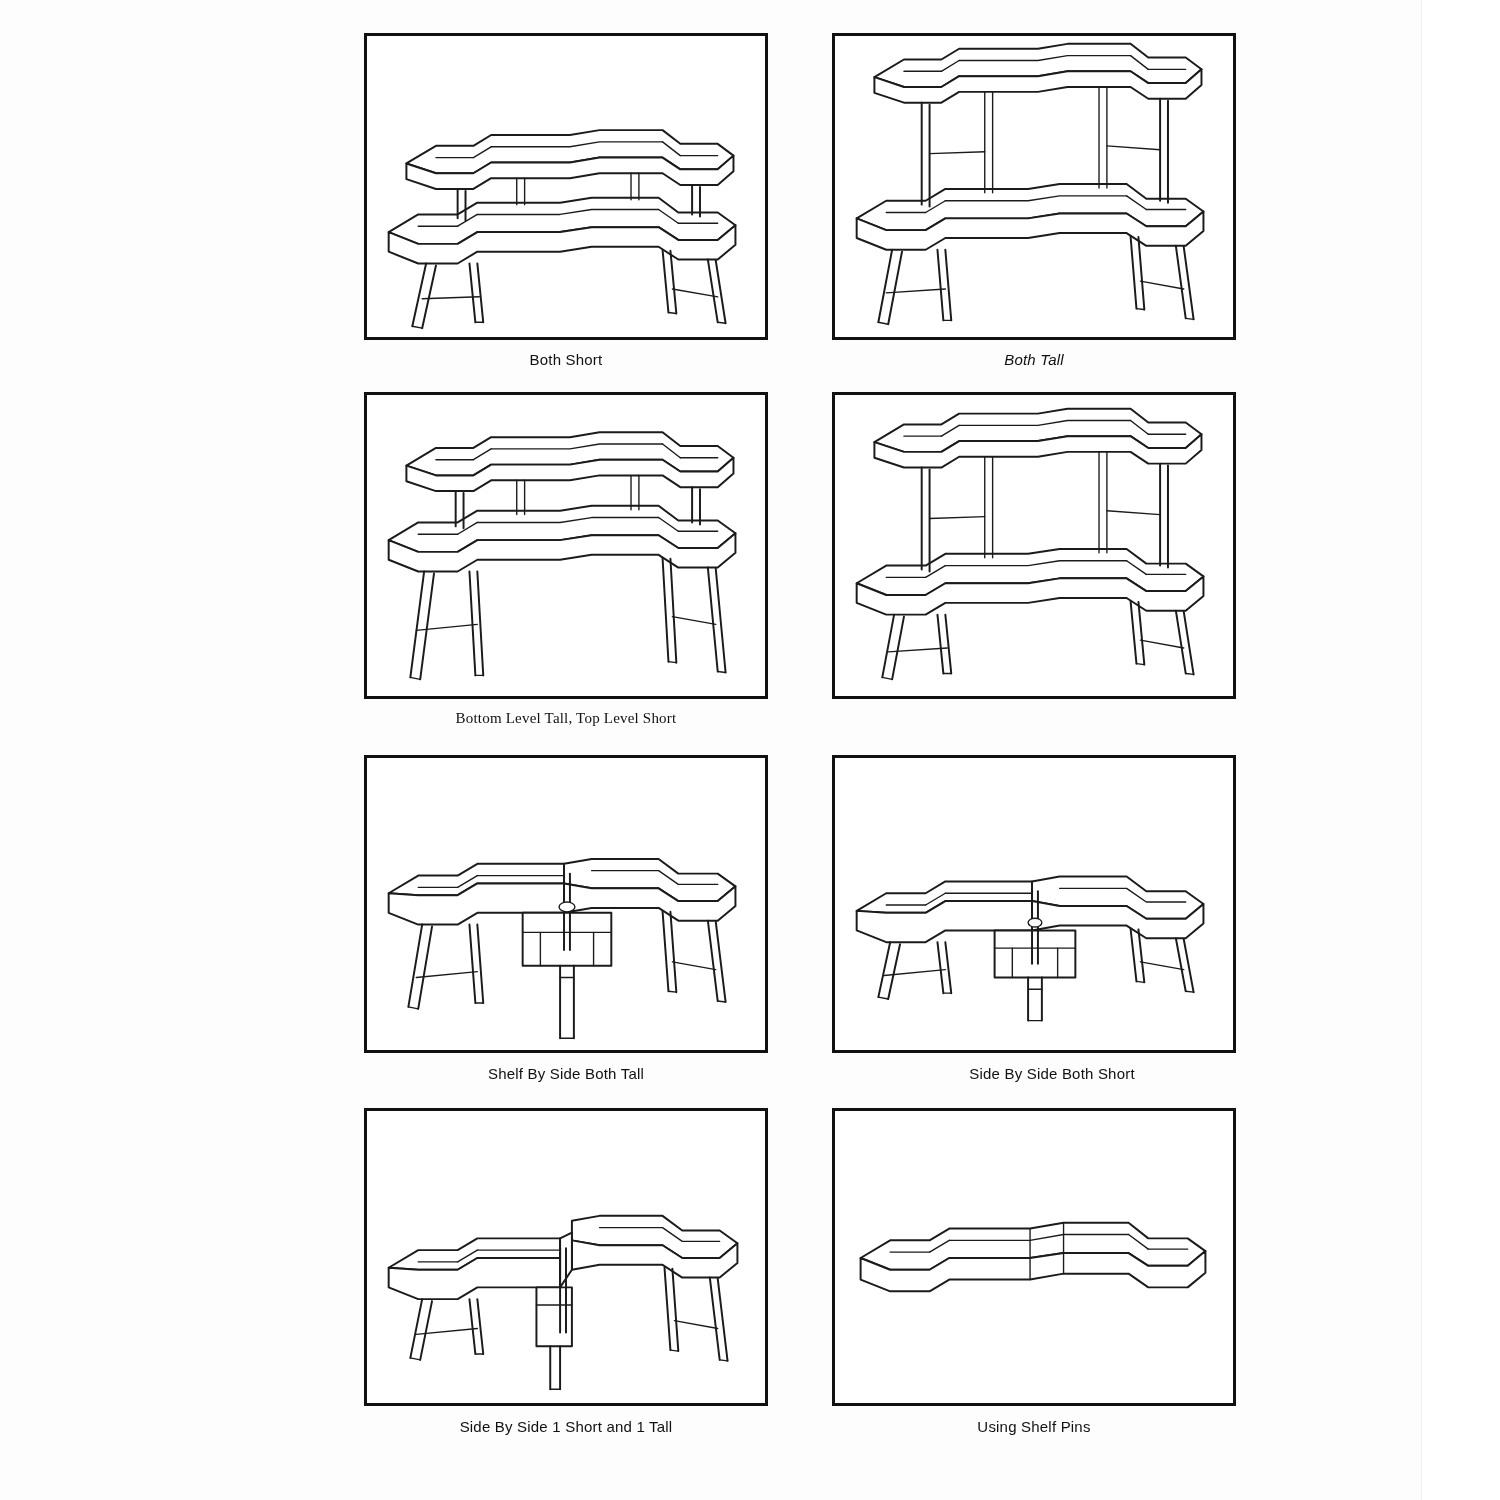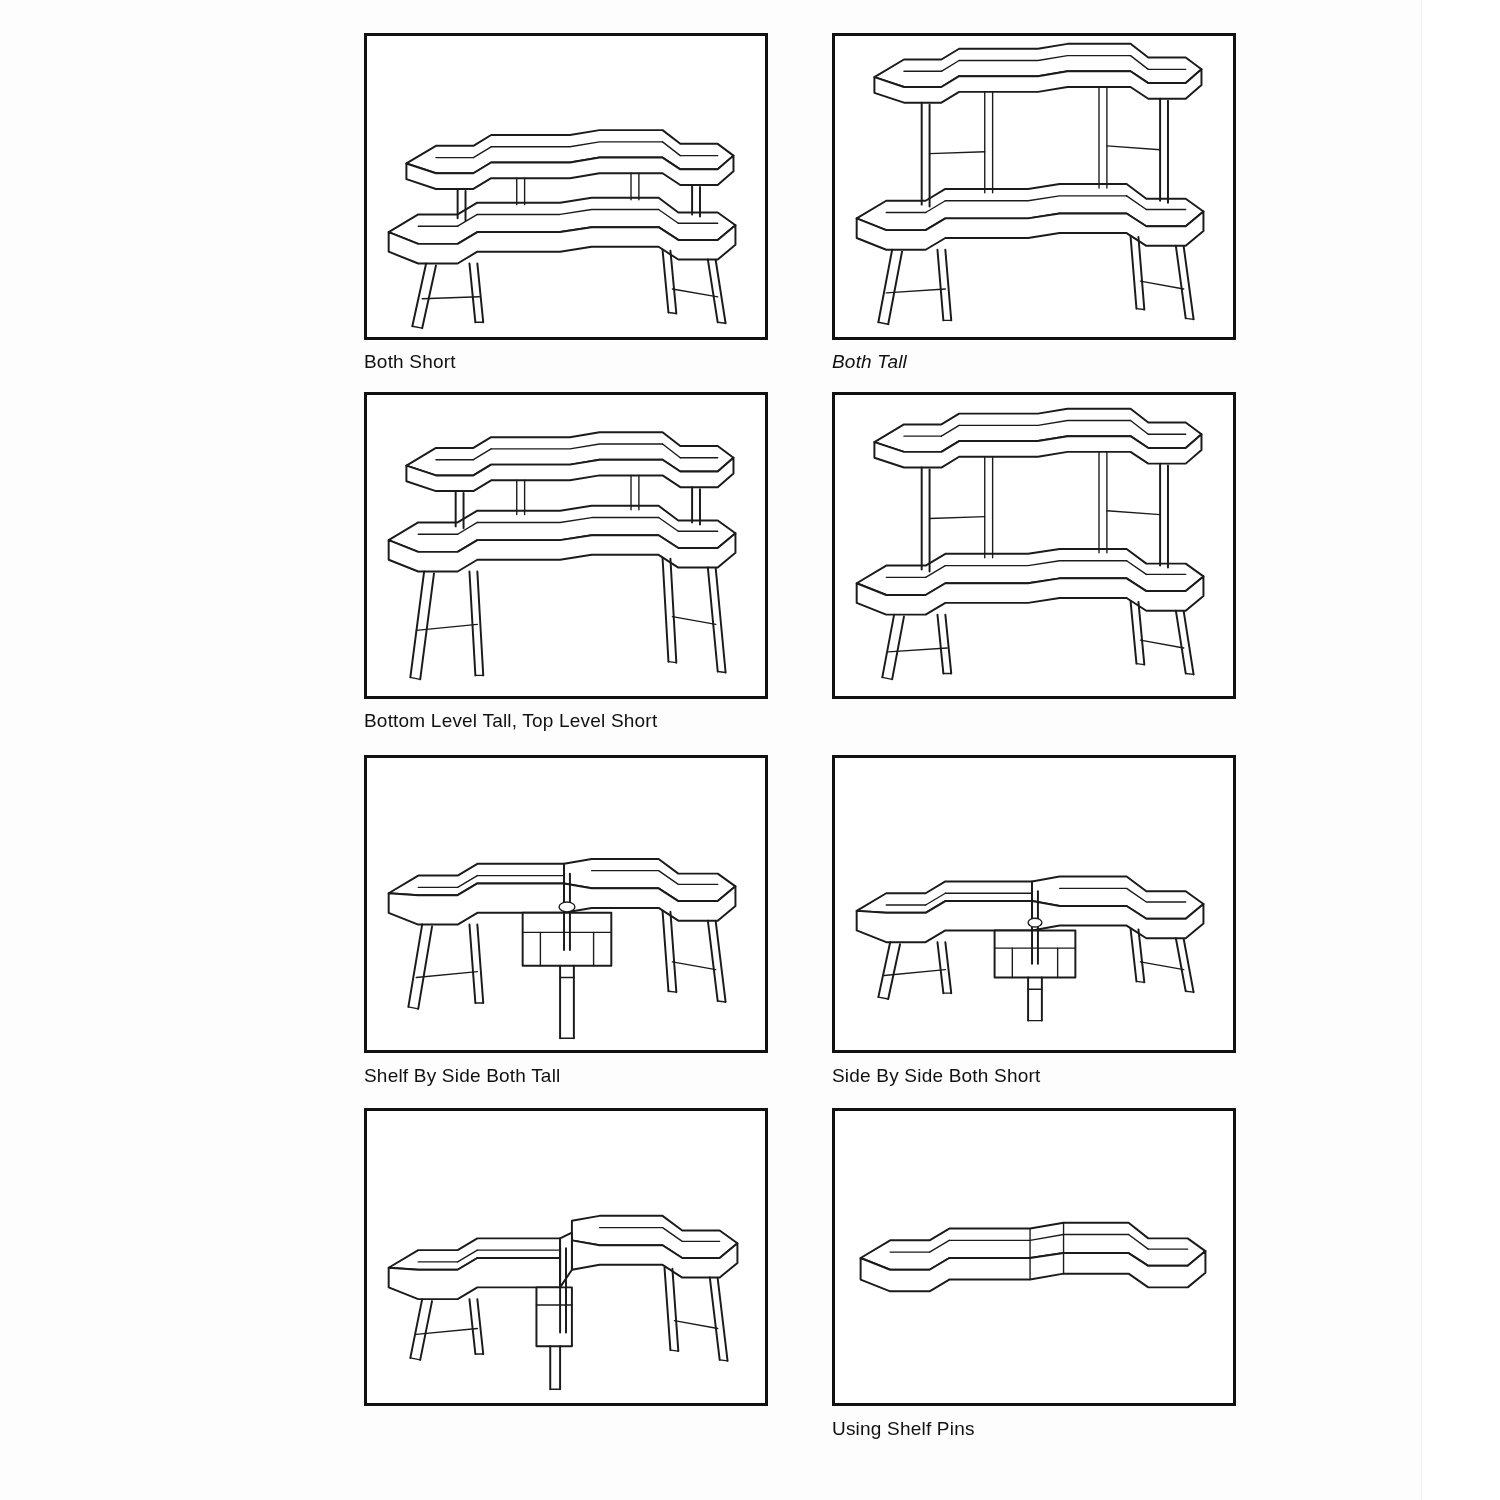--- a/index.html
+++ b/index.html
@@ -47,22 +47,22 @@
     left: 0;
     top: 0;
     border: 3px solid #111;
     background: #ffffff;
     box-sizing: border-box;
   }
   .caption {
     position: absolute;
     left: 0;
     width: 100%;
-    text-align: left;
-    font-size: 19px;
+    text-align: center;
+    font-size: 15px;
     color: #111;
     letter-spacing: 0.2px;
     white-space: nowrap;
   }
   svg.art {
     position: absolute;
     left: 0;
     top: 0;
     width: 100%;
     height: 100%;
@@ -267,21 +267,21 @@
             <path class="ln" d="M354 177 L364 283"></path>
             <path class="ln-thin" d="M44 288 L54 290"></path>
             <path class="ln-thin" d="M110 286 L118 286"></path>
             <path class="ln-thin" d="M306 272 L314 273"></path>
             <path class="ln-thin" d="M356 282 L364 283"></path>
             <path class="ln-thin" d="M50 240 L112 234"></path>
             <path class="ln-thin" d="M310 226 L354 234"></path>
           </g>
         </svg>
       </div>
-      <div class="caption" style="top:318px;">Bottom Level Tall, Top Level Short</div>
+      <div class="caption" style="top:318px;font-family:Liberation Serif, serif;">Bottom Level Tall, Top Level Short</div>
     </div>
 
     <div class="cell" style="left:832px; top:392px; width:404px; height:345px;">
       <div class="frame" style="width:404px;height:307px;">
         <svg class="art" viewBox="0 0 404 307" preserveAspectRatio="none">
 
           <g>
             <path class="fillw" d="M40 48 L70 30 L108 30 L126 19 L206 19 L236 14 L300 14 L318 28 L356 28 L372 40 L356 54 L318 54 L300 42 L236 42 L206 47 L126 47 L108 58 L70 58 Z"></path>
             <path class="fillw" d="M40 48 L40 64 L70 74 L108 74 L126 63 L206 63 L236 58 L300 58 L318 70 L356 70 L372 56 L372 40 L356 54 L318 54 L300 42 L236 42 L206 47 L126 47 L108 58 L70 58 Z"></path>
             <path class="ln-thin" d="M126 31 L206 31 L236 26 L300 26"></path>
@@ -496,20 +496,21 @@
             <path class="ln" d="M302 160 L308 244"></path>
             <path class="ln" d="M310 161 L316 245"></path>
             <path class="ln" d="M348 170 L358 254"></path>
             <path class="ln" d="M356 171 L366 255"></path>
             <path class="ln-thin" d="M308 244 L316 245"></path>
             <path class="ln-thin" d="M358 254 L366 255"></path>
             <path class="ln-thin" d="M312 214 L356 222"></path>
           </g>
         </svg>
       </div>
+      <div class="caption" style="top:310px;">Side By Side 1 Short and 1 Tall</div>
     </div>
 
     <div class="cell" style="left:832px; top:1108px; width:404px; height:345px;">
       <div class="frame" style="width:404px;height:298px;">
         <svg class="art" viewBox="0 0 404 298" preserveAspectRatio="none">
 
           <g>
             <path class="fillw" d="M26 150 L56 132 L96 132 L116 120 L198 120 L232 114 L298 114 L318 130 L358 130 L376 143 L358 158 L318 158 L298 145 L232 145 L198 150 L116 150 L96 162 L56 162 Z"></path>
             <path class="fillw" d="M26 150 L26 172 L56 184 L96 184 L116 172 L198 172 L232 166 L298 166 L318 180 L358 180 L376 165 L376 143 L358 158 L318 158 L298 145 L232 145 L198 150 L116 150 L96 162 L56 162 Z"></path>
             <path class="ln-thin" d="M116 132 L198 132 L232 126 L298 126"></path>

